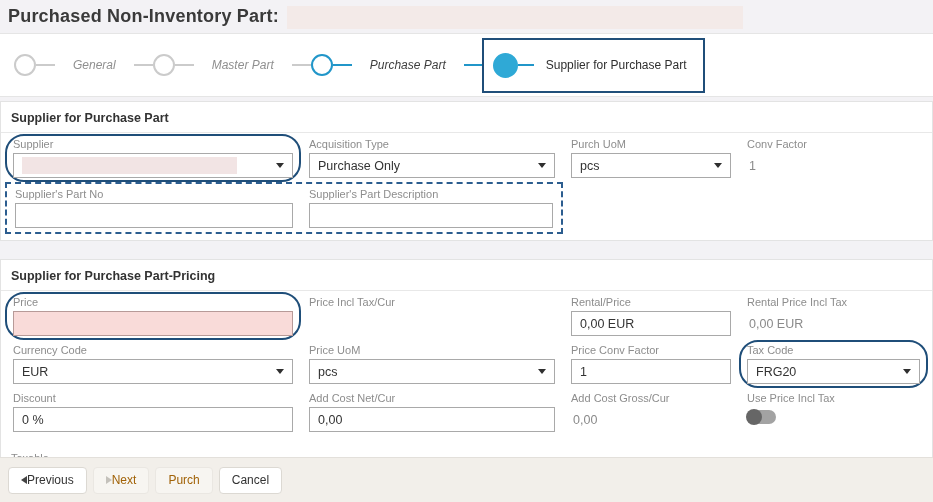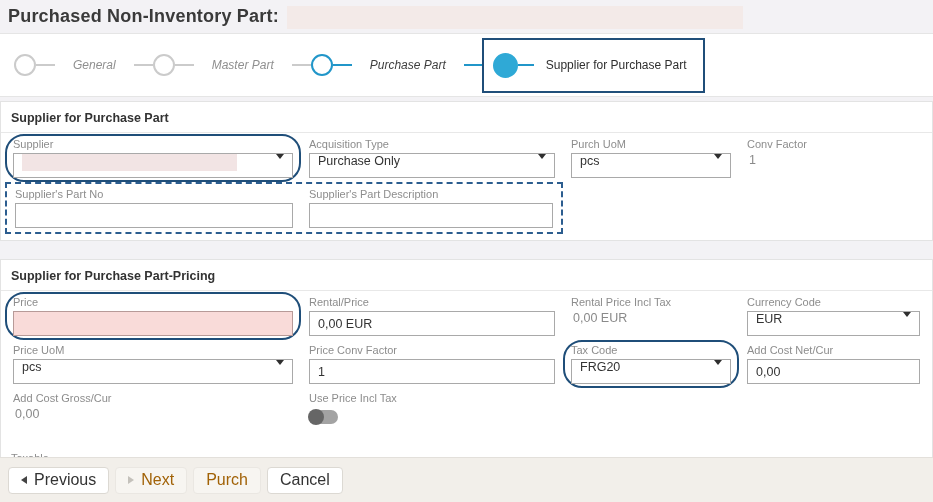--- a/index.html
+++ b/index.html
@@ -39,21 +39,21 @@
   .card.first  { margin-top: 4px; }
   .card.second { margin-top: 18px; }
   .card-title { font-size: 12.5px; font-weight: 700; color: #333; padding: 9px 10px 7px; border-bottom: 1px solid #e8e8e8; }
 
   .fgrid { display: grid; grid-template-columns: 296px 262px 176px 1fr; padding: 1px 4px 6px; }
   .field { border: 2px solid transparent; padding: 2px 6px; }
   .field.focused { border-color: #1f4e79; border-radius: 19px; }
   .flabel { font-size: 11px; color: #8d8d8d; margin-bottom: 3px; white-space: nowrap; overflow: hidden; }
   .control {
     height: 25px; border: 1px solid #a9a9a9; background: #fff;
-    display: flex; padding: 0 8px; font-size: 12.5px; color: #333; gap: 33px;
+    display: flex; align-items: center; padding: 0 8px; font-size: 12.5px; color: #333; gap: 33px;
   }
   .control input {
     border: 0; outline: 0; width: 100%; background: transparent;
     font-family: "Liberation Sans", sans-serif; font-size: 12.5px; color: #333; padding: 0;
   }
   .combo { justify-content: space-between; cursor: pointer; }
   .combo .val { overflow: hidden; white-space: nowrap; }
   .caret { width: 0; height: 0; border-left: 4px solid transparent; border-right: 4px solid transparent; border-top: 5px solid #2f2f2f; flex: 0 0 auto; margin-left: 6px; }
   .readonly { border: 0; padding: 0 2px; background: transparent; color: #8a8a8a; }
   .redact-fill { width: 218px; height: 17px; background: #f2e4e4; }
@@ -72,21 +72,21 @@
   .taxable-label { font-size: 11px; color: #8d8d8d; margin: 4px 0 9px; }
 
   
   .footer {
     position: absolute; left: 0; right: 0; bottom: 0; height: 45px;
     background: #f2efea; border-top: 1px solid #e3e0db;
     display: flex; align-items: center; padding: 0 8px; gap: 6px;
   }
   .btn {
     height: 27px; background: #fff; border: 1px solid #dcd9d3; border-radius: 4px;
-    padding: 0 12px; font-size: 16px; color: #333; display: inline-flex; align-items: center; gap: 7px;
+    padding: 0 12px; font-size: 12px; color: #333; display: inline-flex; align-items: center; 
     font-family: "Liberation Sans", sans-serif; cursor: pointer;
   }
   .btn.disabled { background: #f7f5f1; border-color: #eae7e2; color: #a16207; cursor: default; }
   .tri-l { width: 0; height: 0; border-top: 4px solid transparent; border-bottom: 4px solid transparent; border-right: 6px solid #444; }
   .tri-r { width: 0; height: 0; border-top: 4px solid transparent; border-bottom: 4px solid transparent; border-left: 6px solid #c4c1bb; }
 </style>
 </head>
 <body>
 
 <div class="titlebar">
@@ -167,20 +167,24 @@
   <div class="card-title">Supplier for Purchase Part-Pricing</div>
   <div class="fgrid">
 
     <div class="field focused">
       <div class="flabel">Price</div>
       <div class="control pink-input">
         <input value="" style="">
       </div>
     </div>
     <div class="field">
+      <div class="flabel">Price Incl Tax/Cur</div>
+      <div class="control readonly"></div>
+    </div>
+    <div class="field">
       <div class="flabel">Rental/Price</div>
       <div class="control">
         <input value="0,00 EUR" style="">
       </div>
     </div>
     <div class="field">
       <div class="flabel">Rental Price Incl Tax</div>
       <div class="control readonly">0,00 EUR</div>
     </div>
 
@@ -205,20 +209,26 @@
       </div>
     </div>
     <div class="field focused">
       <div class="flabel">Tax Code</div>
       <div class="control combo">
         <span class="val">FRG20</span>
         <span class="caret"></span>
       </div>
     </div>
 
+    <div class="field">
+      <div class="flabel">Discount</div>
+      <div class="control">
+        <input value="0 %" style="">
+      </div>
+    </div>
     <div class="field">
       <div class="flabel">Add Cost Net/Cur</div>
       <div class="control">
         <input value="0,00" style="">
       </div>
     </div>
     <div class="field">
       <div class="flabel">Add Cost Gross/Cur</div>
       <div class="control readonly">0,00</div>
     </div>

